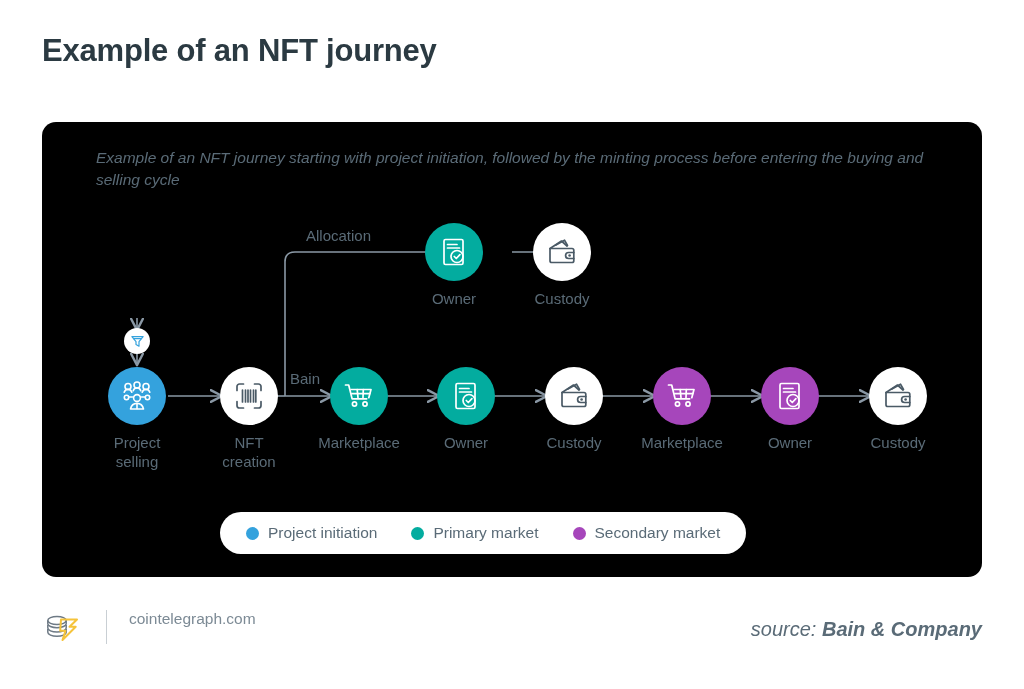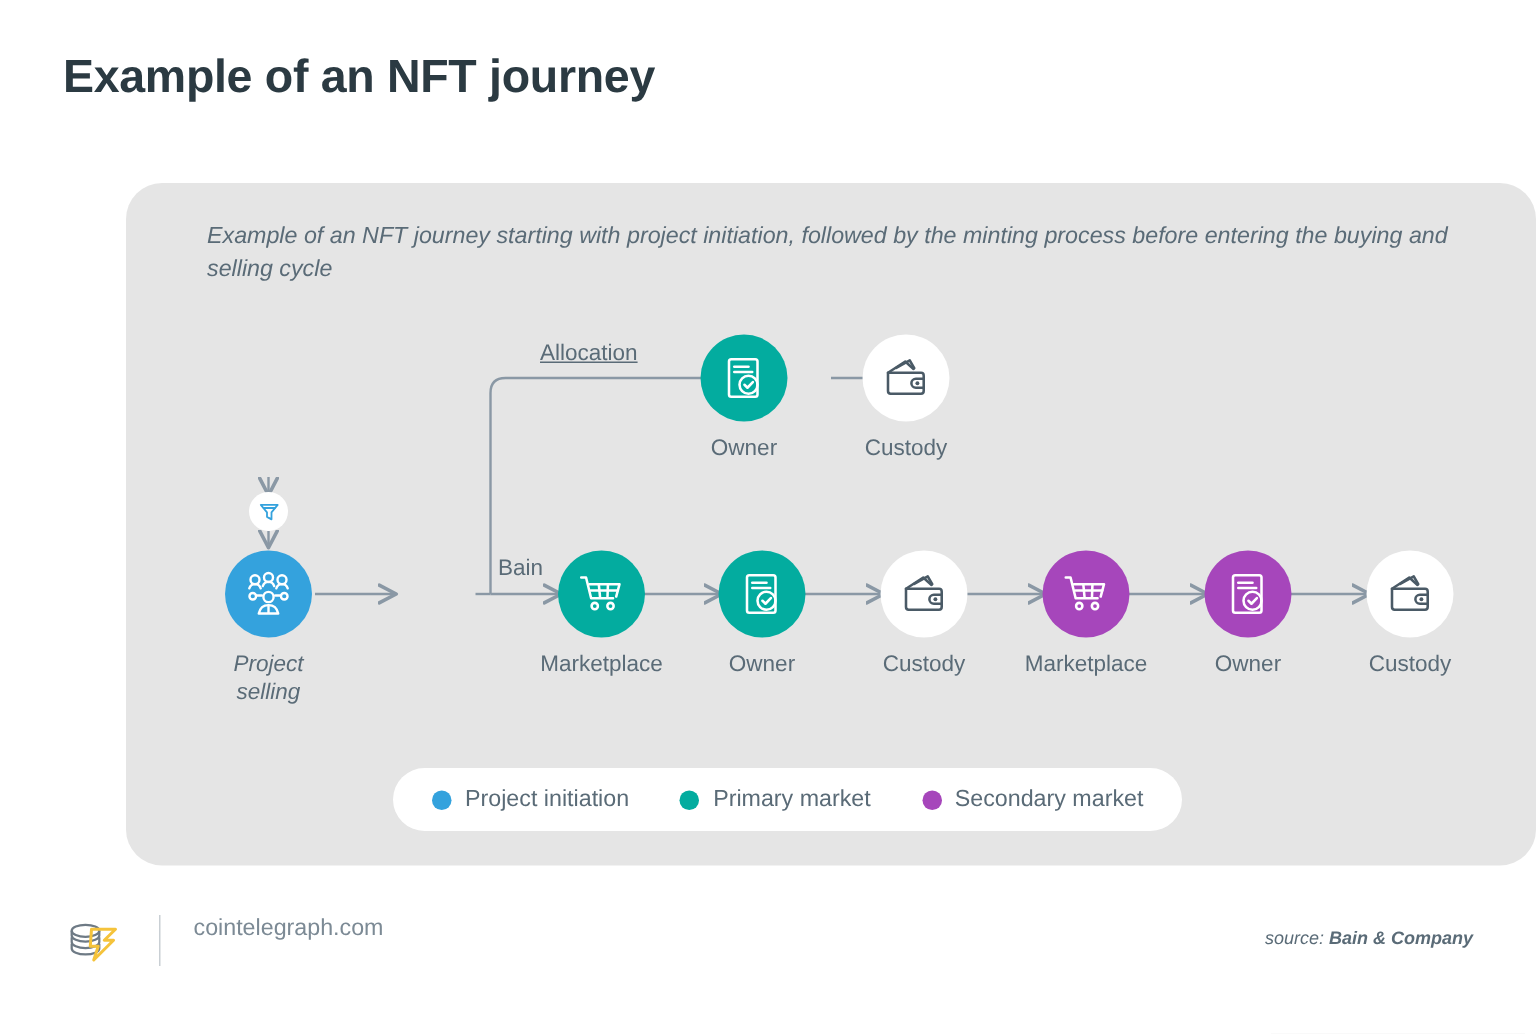--- a/index.html
+++ b/index.html
@@ -15,21 +15,21 @@
   .title {
     position: absolute; left: 42px; top: 33px;
     font-size: 31px; font-weight: bold; color: #2b3a42;
     letter-spacing: -0.2px;
   }
 
   
   .panel {
     position: absolute; left: 42px; top: 122px;
     width: 940px; height: 455px;
-    background: #e5e5e5; border-radius: 24px; margin-left: 42px;
+    background: #000000; border-radius: 14px;
   }
   .subtitle {
     position: absolute; left: 54px; top: 25px; width: 850px;
     font-size: 15.5px; font-style: italic; color: #5a6b77;
     line-height: 1.45;
   }
 
   
   .canvas { position: absolute; left: 0; top: 0; width: 940px; height: 455px; }
   .conn-svg { position:absolute; left:0; top:0; width:940px; height:455px; pointer-events:none; }
@@ -65,21 +65,21 @@
 
   
   .footer { position: absolute; left: 42px; top: 604px; width: 940px; height: 60px; }
   .brand { position: absolute; left: 0; top: 6px; display: flex; gap: 0; }
   .brand .divider {
     width: 1px; height: 34px; background: #c9cfd4; margin: 0 22px 0 24px;
   }
   .brand .site { font-size: 15.5px; color: #7c8a95; }
   .source {
     position: absolute; right: 0; top: 14px;
-    font-size: 12px; font-style: italic; color: #5a6b77;
+    font-size: 20px; font-style: italic; color: #5a6b77;
   }
   .source b { font-weight: bold; font-style: italic; }
 </style>
 </head>
 <body>
 
 <div class="page">
 
   <div class="title">Example of an NFT journey</div>
 
@@ -111,34 +111,34 @@
           <path d="M470,130 L522,130" marker-end="url(#ah)"></path>
 
           <path d="M343,274 L397,274" marker-end="url(#ah)"></path>
           <path d="M451,274 L505,274" marker-end="url(#ah)"></path>
           <path d="M559,274 L613,274" marker-end="url(#ah)"></path>
           <path d="M667,274 L721,274" marker-end="url(#ah)"></path>
           <path d="M775,274 L829,274" marker-end="url(#ah)"></path>
         </g>
       </svg>
 
-      <div class="edge-label" style="left:276px; top:105px;text-decoration:underline;">Allocation</div>
+      <div class="edge-label" style="left:264px; top:105px;">Allocation</div>
       <div class="edge-label" style="left:248px; top:248px;">Bain</div>
 
 
       <div class="node" style="left:35px; top:206px;">
         <div class="circle sm c-white">
           <svg width="15" height="15" viewBox="0 0 20 20" fill="none" stroke="#34a2dd" stroke-width="1.6" stroke-linecap="round" stroke-linejoin="round">
             <path d="M2.5 3.5h15l-5.5 6.6v6.2l-4-2.2v-4z"></path>
             <line x1="5" y1="6.2" x2="15" y2="6.2"></line>
           </svg>
         </div>
       </div>
 
-      <div class="node" style="left:35px; top:245px;font-style:italic;">
+      <div class="node" style="left:35px; top:245px;">
         <div class="circle c-blue">
           <svg width="36" height="36" viewBox="0 0 36 36" fill="none" stroke="#fff" stroke-width="1.6" stroke-linecap="round" stroke-linejoin="round">
             <circle cx="9" cy="8.5" r="3"></circle>
               <path d="M5.2 14.2c.6-1.8 2-2.8 3.8-2.8s3.2 1 3.8 2.8"></path>
             <circle cx="18" cy="7" r="3"></circle>
               <path d="M14.2 12.7c.6-1.8 2-2.8 3.8-2.8s3.2 1 3.8 2.8"></path>
             <circle cx="27" cy="8.5" r="3"></circle>
               <path d="M23.2 14.2c.6-1.8 2-2.8 3.8-2.8s3.2 1 3.8 2.8"></path>
             <circle cx="7.5" cy="19.5" r="2.2"></circle>
             <circle cx="28.5" cy="19.5" r="2.2"></circle>
@@ -148,20 +148,42 @@
             <path d="M11.5 31c.8-3.6 3.3-5.6 6.5-5.6s5.7 2 6.5 5.6z"></path>
             <path d="M18 25.6v5"></path>
           </svg>
         </div>
         <div class="label">
           <div>Project</div>
           <div>selling</div>
         </div>
       </div>
 
+      <div class="node" style="left:147px; top:245px;">
+        <div class="circle c-white">
+          <svg width="34" height="34" viewBox="0 0 34 34" fill="none" stroke="#4a5a66" stroke-width="1.7" stroke-linecap="round" stroke-linejoin="round">
+            <path d="M5 11.5V7.5a2.5 2.5 0 0 1 2.5-2.5h4"></path>
+            <path d="M29 11.5V7.5A2.5 2.5 0 0 0 26.5 5h-4"></path>
+            <path d="M5 22.5v4A2.5 2.5 0 0 0 7.5 29h4"></path>
+            <path d="M29 22.5v4a2.5 2.5 0 0 1-2.5 2.5h-4"></path>
+            <g stroke-width="1.7">
+              <line x1="10.5" y1="11" x2="10.5" y2="23"></line>
+              <line x1="13.5" y1="11" x2="13.5" y2="23"></line>
+              <line x1="16" y1="11" x2="16" y2="23"></line>
+              <line x1="18.5" y1="11" x2="18.5" y2="23"></line>
+              <line x1="21.5" y1="11" x2="21.5" y2="23"></line>
+              <line x1="23.8" y1="11" x2="23.8" y2="23"></line>
+            </g>
+          </svg>
+        </div>
+        <div class="label">
+          <div>NFT</div>
+          <div>creation</div>
+        </div>
+      </div>
 
       <div class="node" style="left:352px; top:101px;">
         <div class="circle c-teal">
           <svg width="34" height="34" viewBox="0 0 34 34" fill="none" stroke="#fff" stroke-width="1.7" stroke-linecap="round" stroke-linejoin="round">
             <rect x="7" y="4.5" width="19" height="25" rx="1.5"></rect>
             <line x1="10.5" y1="9.5" x2="20" y2="9.5"></line>
             <line x1="10.5" y1="13" x2="22.5" y2="13"></line>
             <circle cx="20" cy="21.5" r="6"></circle>
             <path d="M17.3 21.5l2 2 3.6-3.8"></path>
           </svg>

